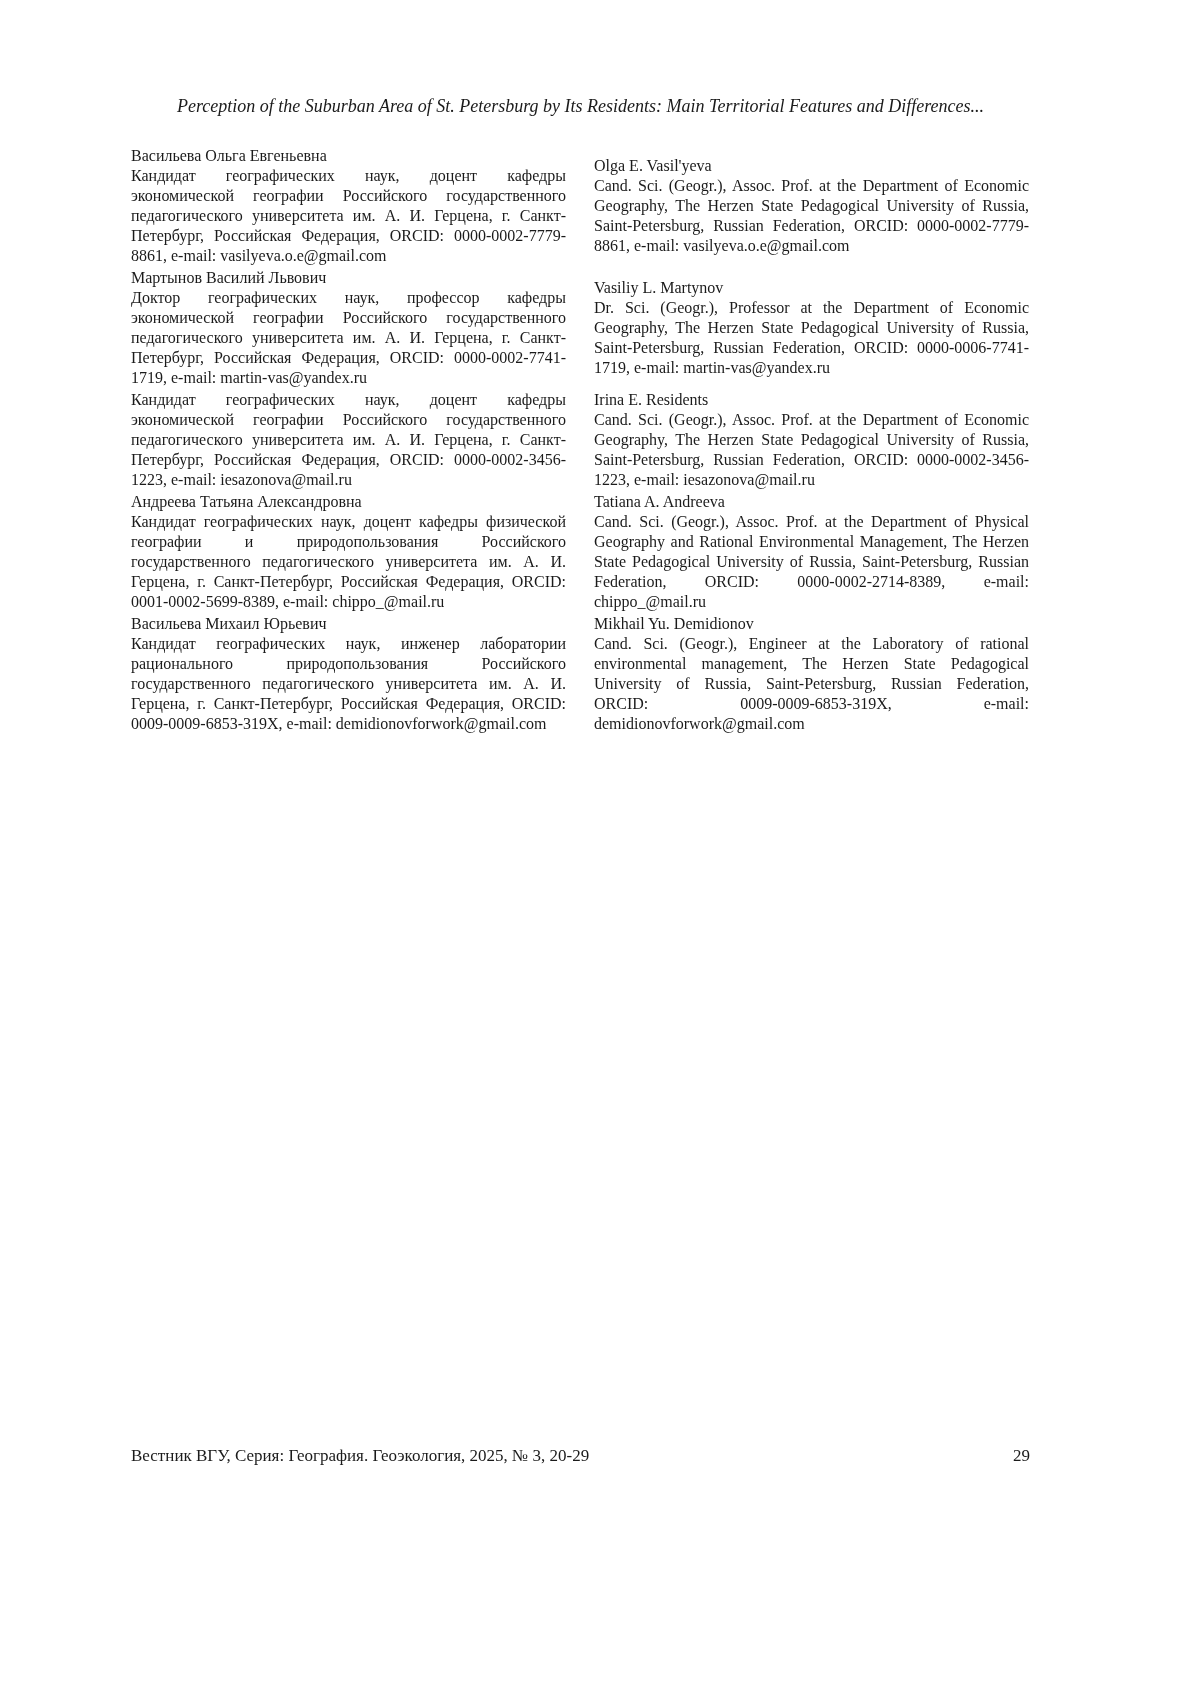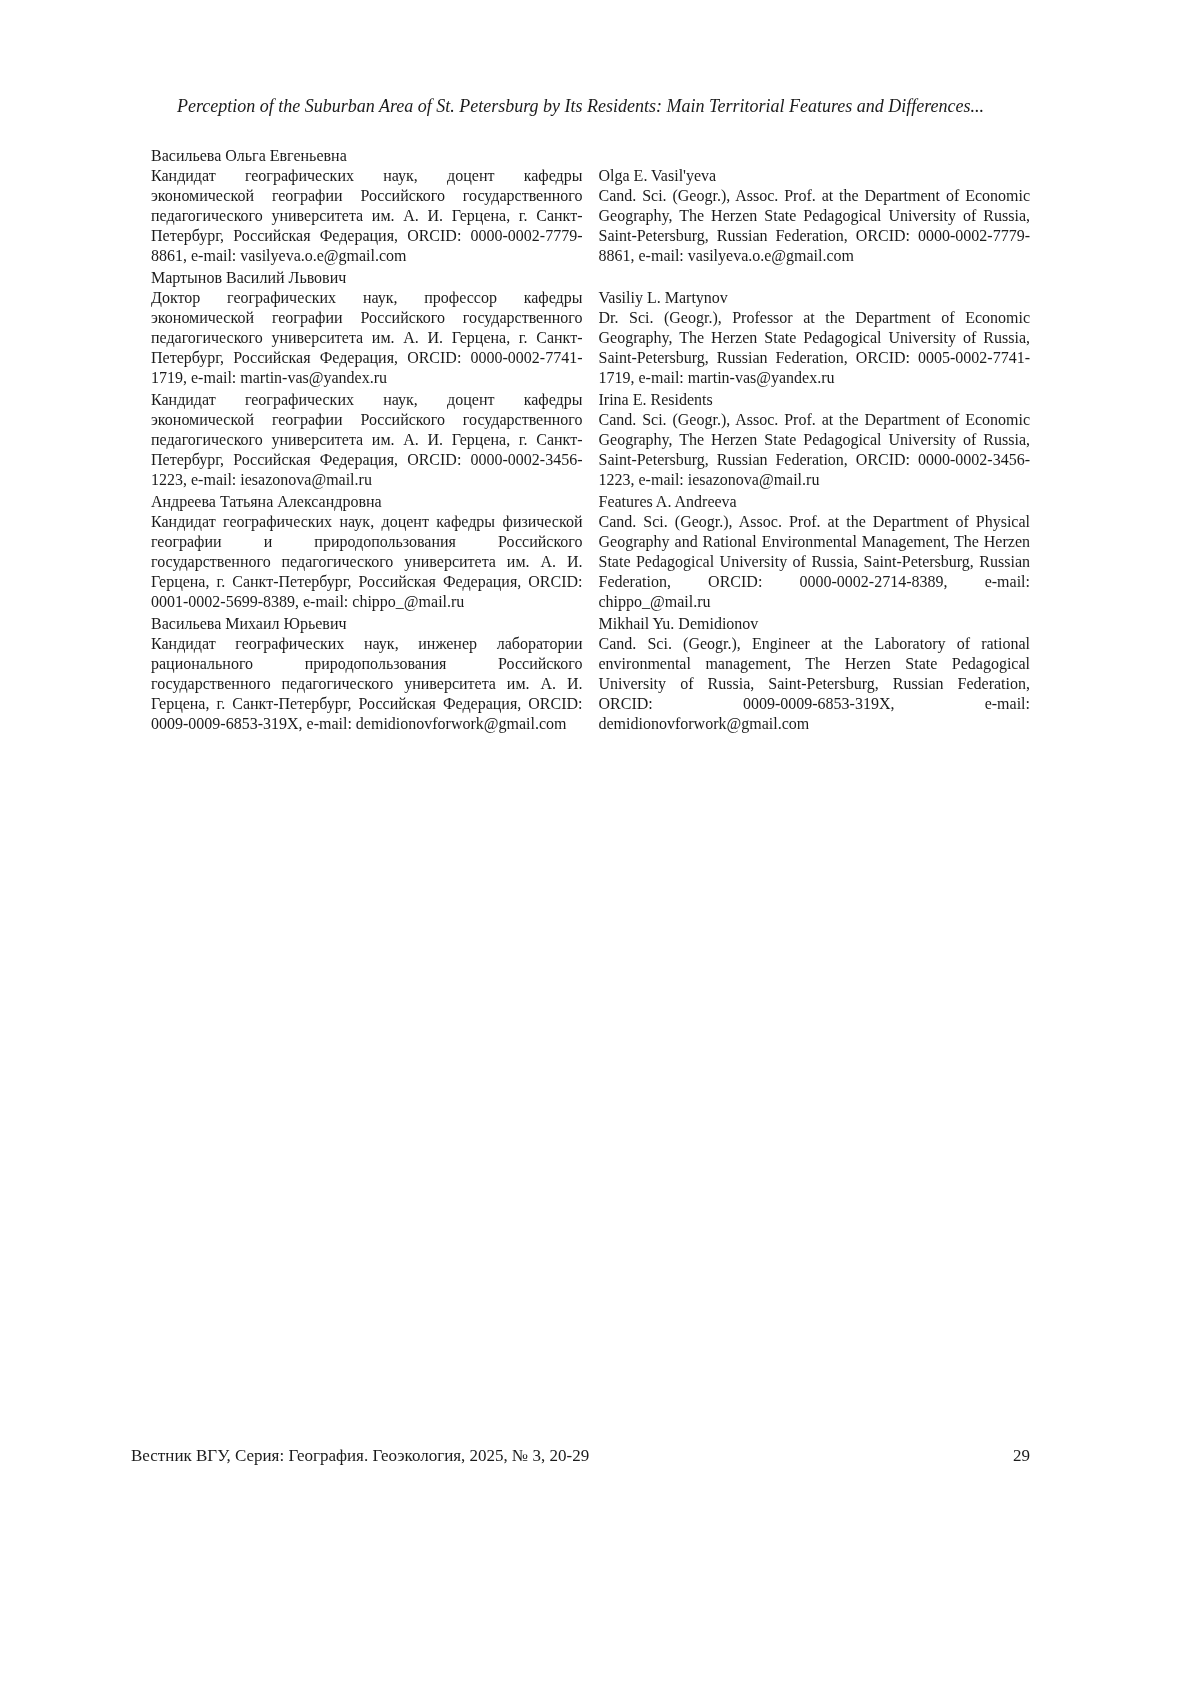--- a/index.html
+++ b/index.html
@@ -23,24 +23,23 @@
     line-height: 21px;
   }
   .authors {
     position: absolute;
     top: 146px;
     left: 131px;
     width: 899px;
   }
   .author-row {
     display: flex;
-    gap: 16px;
+    gap: 28px;
     margin-bottom: 2px;
-    align-items: flex-end;
-    margin-left: 20px;
+    align-items: center;
   }
   .col {
     width: 435px;
     font-size: 16px;
     line-height: 20px;
     text-align: justify;
   }
   .author-name { text-align: left; }
   .footer {
     position: absolute;
@@ -72,41 +71,41 @@
     </div>
   </div>
 
   <div class="author-row">
     <div class="col">
       <div class="author-name">Мартынов Василий Львович</div>
       <div class="author-bio">Доктор географических наук, профессор кафедры экономической географии Российского государственного педагогического университета им. А. И. Герцена, г. Санкт-Петербург, Российская Федерация, ORCID: 0000-0002-7741-1719, e-mail: martin-vas@yandex.ru</div>
     </div>
     <div class="col">
       <div class="author-name">Vasiliy L. Martynov</div>
-      <div class="author-bio">Dr. Sci. (Geogr.), Professor at the Department of Economic Geography, The Herzen State Pedagogical University of Russia, Saint-Petersburg, Russian Federation, ORCID: 0005-0002-7741-1719, e-mail: martin-vas@yandex.ru</div>
+      <div class="author-bio">Dr. Sci. (Geogr.), Professor at the Department of Economic Geography, The Herzen State Pedagogical University of Russia, Saint-Petersburg, Russian Federation, ORCID: 0000-0006-7741-1719, e-mail: martin-vas@yandex.ru</div>
     </div>
   </div>
 
   <div class="author-row">
     <div class="col">
       <div class="author-bio">Кандидат географических наук, доцент кафедры экономической географии Российского государственного педагогического университета им. А. И. Герцена, г. Санкт-Петербург, Российская Федерация, ORCID: 0000-0002-3456-1223, e-mail: iesazonova@mail.ru</div>
     </div>
     <div class="col">
       <div class="author-name">Irina E. Residents</div>
       <div class="author-bio">Cand. Sci. (Geogr.), Assoc. Prof. at the Department of Economic Geography, The Herzen State Pedagogical University of Russia, Saint-Petersburg, Russian Federation, ORCID: 0000-0002-3456-1223, e-mail: iesazonova@mail.ru</div>
     </div>
   </div>
 
   <div class="author-row">
     <div class="col">
       <div class="author-name">Андреева Татьяна Александровна</div>
       <div class="author-bio">Кандидат географических наук, доцент кафедры физической географии и природопользования Российского государственного педагогического университета им. А. И. Герцена, г. Санкт-Петербург, Российская Федерация, ORCID: 0001-0002-5699-8389, e-mail: chippo_@mail.ru</div>
     </div>
     <div class="col">
-      <div class="author-name">Features A. Andreeva</div>
+      <div class="author-name">Tatiana A. Andreeva</div>
       <div class="author-bio">Cand. Sci. (Geogr.), Assoc. Prof. at the Department of Physical Geography and Rational Environmental Management, The Herzen State Pedagogical University of Russia, Saint-Petersburg, Russian Federation, ORCID: 0000-0002-2714-8389, e-mail: chippo_@mail.ru</div>
     </div>
   </div>
 
   <div class="author-row">
     <div class="col">
       <div class="author-name">Васильева Михаил Юрьевич</div>
       <div class="author-bio">Кандидат географических наук, инженер лаборатории рационального природопользования Российского государственного педагогического университета им. А. И. Герцена, г. Санкт-Петербург, Российская Федерация, ORCID: 0009-0009-6853-319X, e-mail: demidionovforwork@gmail.com</div>
     </div>
     <div class="col">

